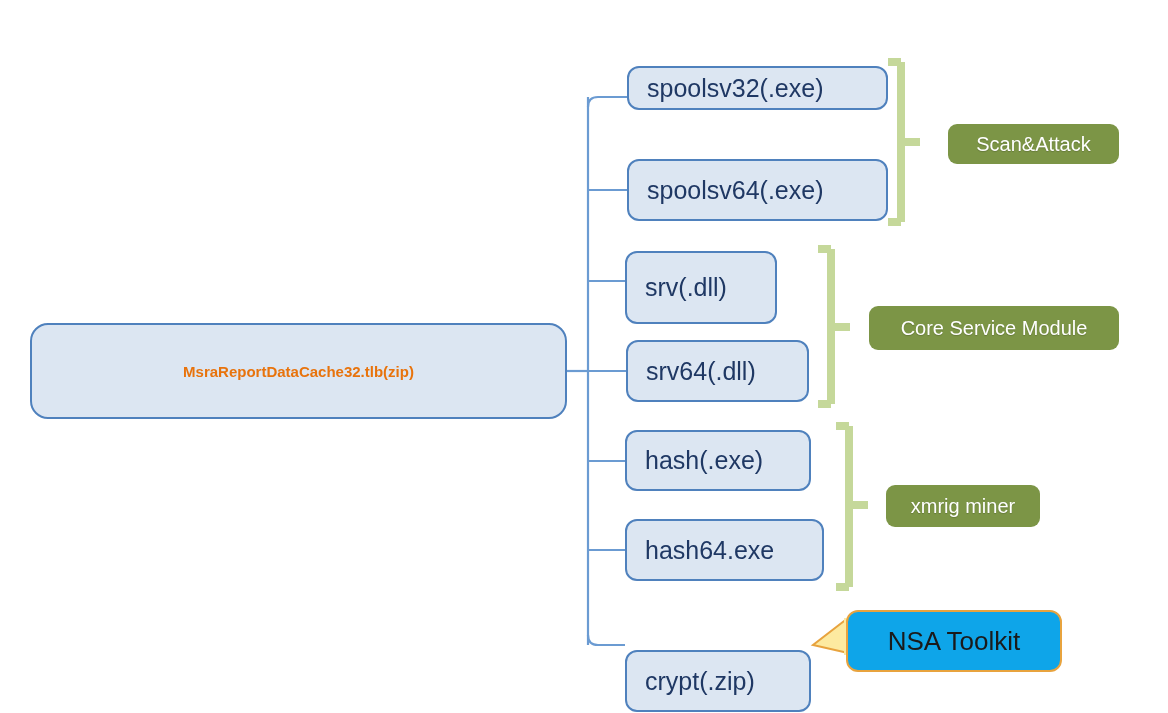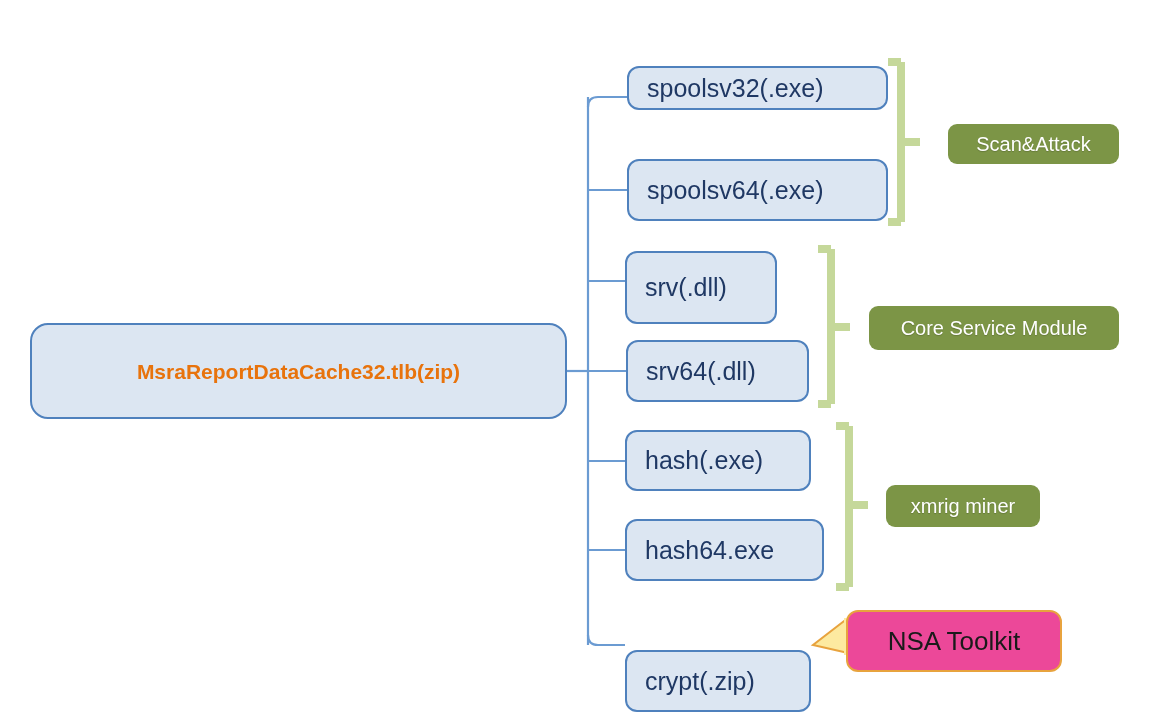--- a/index.html
+++ b/index.html
@@ -44,21 +44,21 @@
     font-size: 25px;
     line-height: 1;
     white-space: nowrap;
   }
   .node.root {
     border-radius: 18px;
     justify-content: center;
     padding-left: 0;
     color: #e8730c;
     font-weight: bold;
-    font-size: 21px;
+    font-size: 15px;
   }
 
   
   .grouplabel {
     position: absolute;
     box-sizing: border-box;
     background: #7c9546;
     border-radius: 9px;
     color: #ffffff;
     font-size: 20px;
@@ -67,21 +67,21 @@
     justify-content: center;
     padding: 0 16px;
     white-space: nowrap;
     text-shadow: 0 1px 1px rgba(0,0,0,0.18);
   }
 
   
   .callout {
     position: absolute;
     box-sizing: border-box;
-    background: #ec4899;
+    background: #0ea5e9;
     border: 2px solid #e8a33e;
     border-radius: 12px;
     color: #1a1a1a;
     font-size: 26px;
     display: flex;
     align-items: center;
     justify-content: center;
     white-space: nowrap;
   }
 </style>

